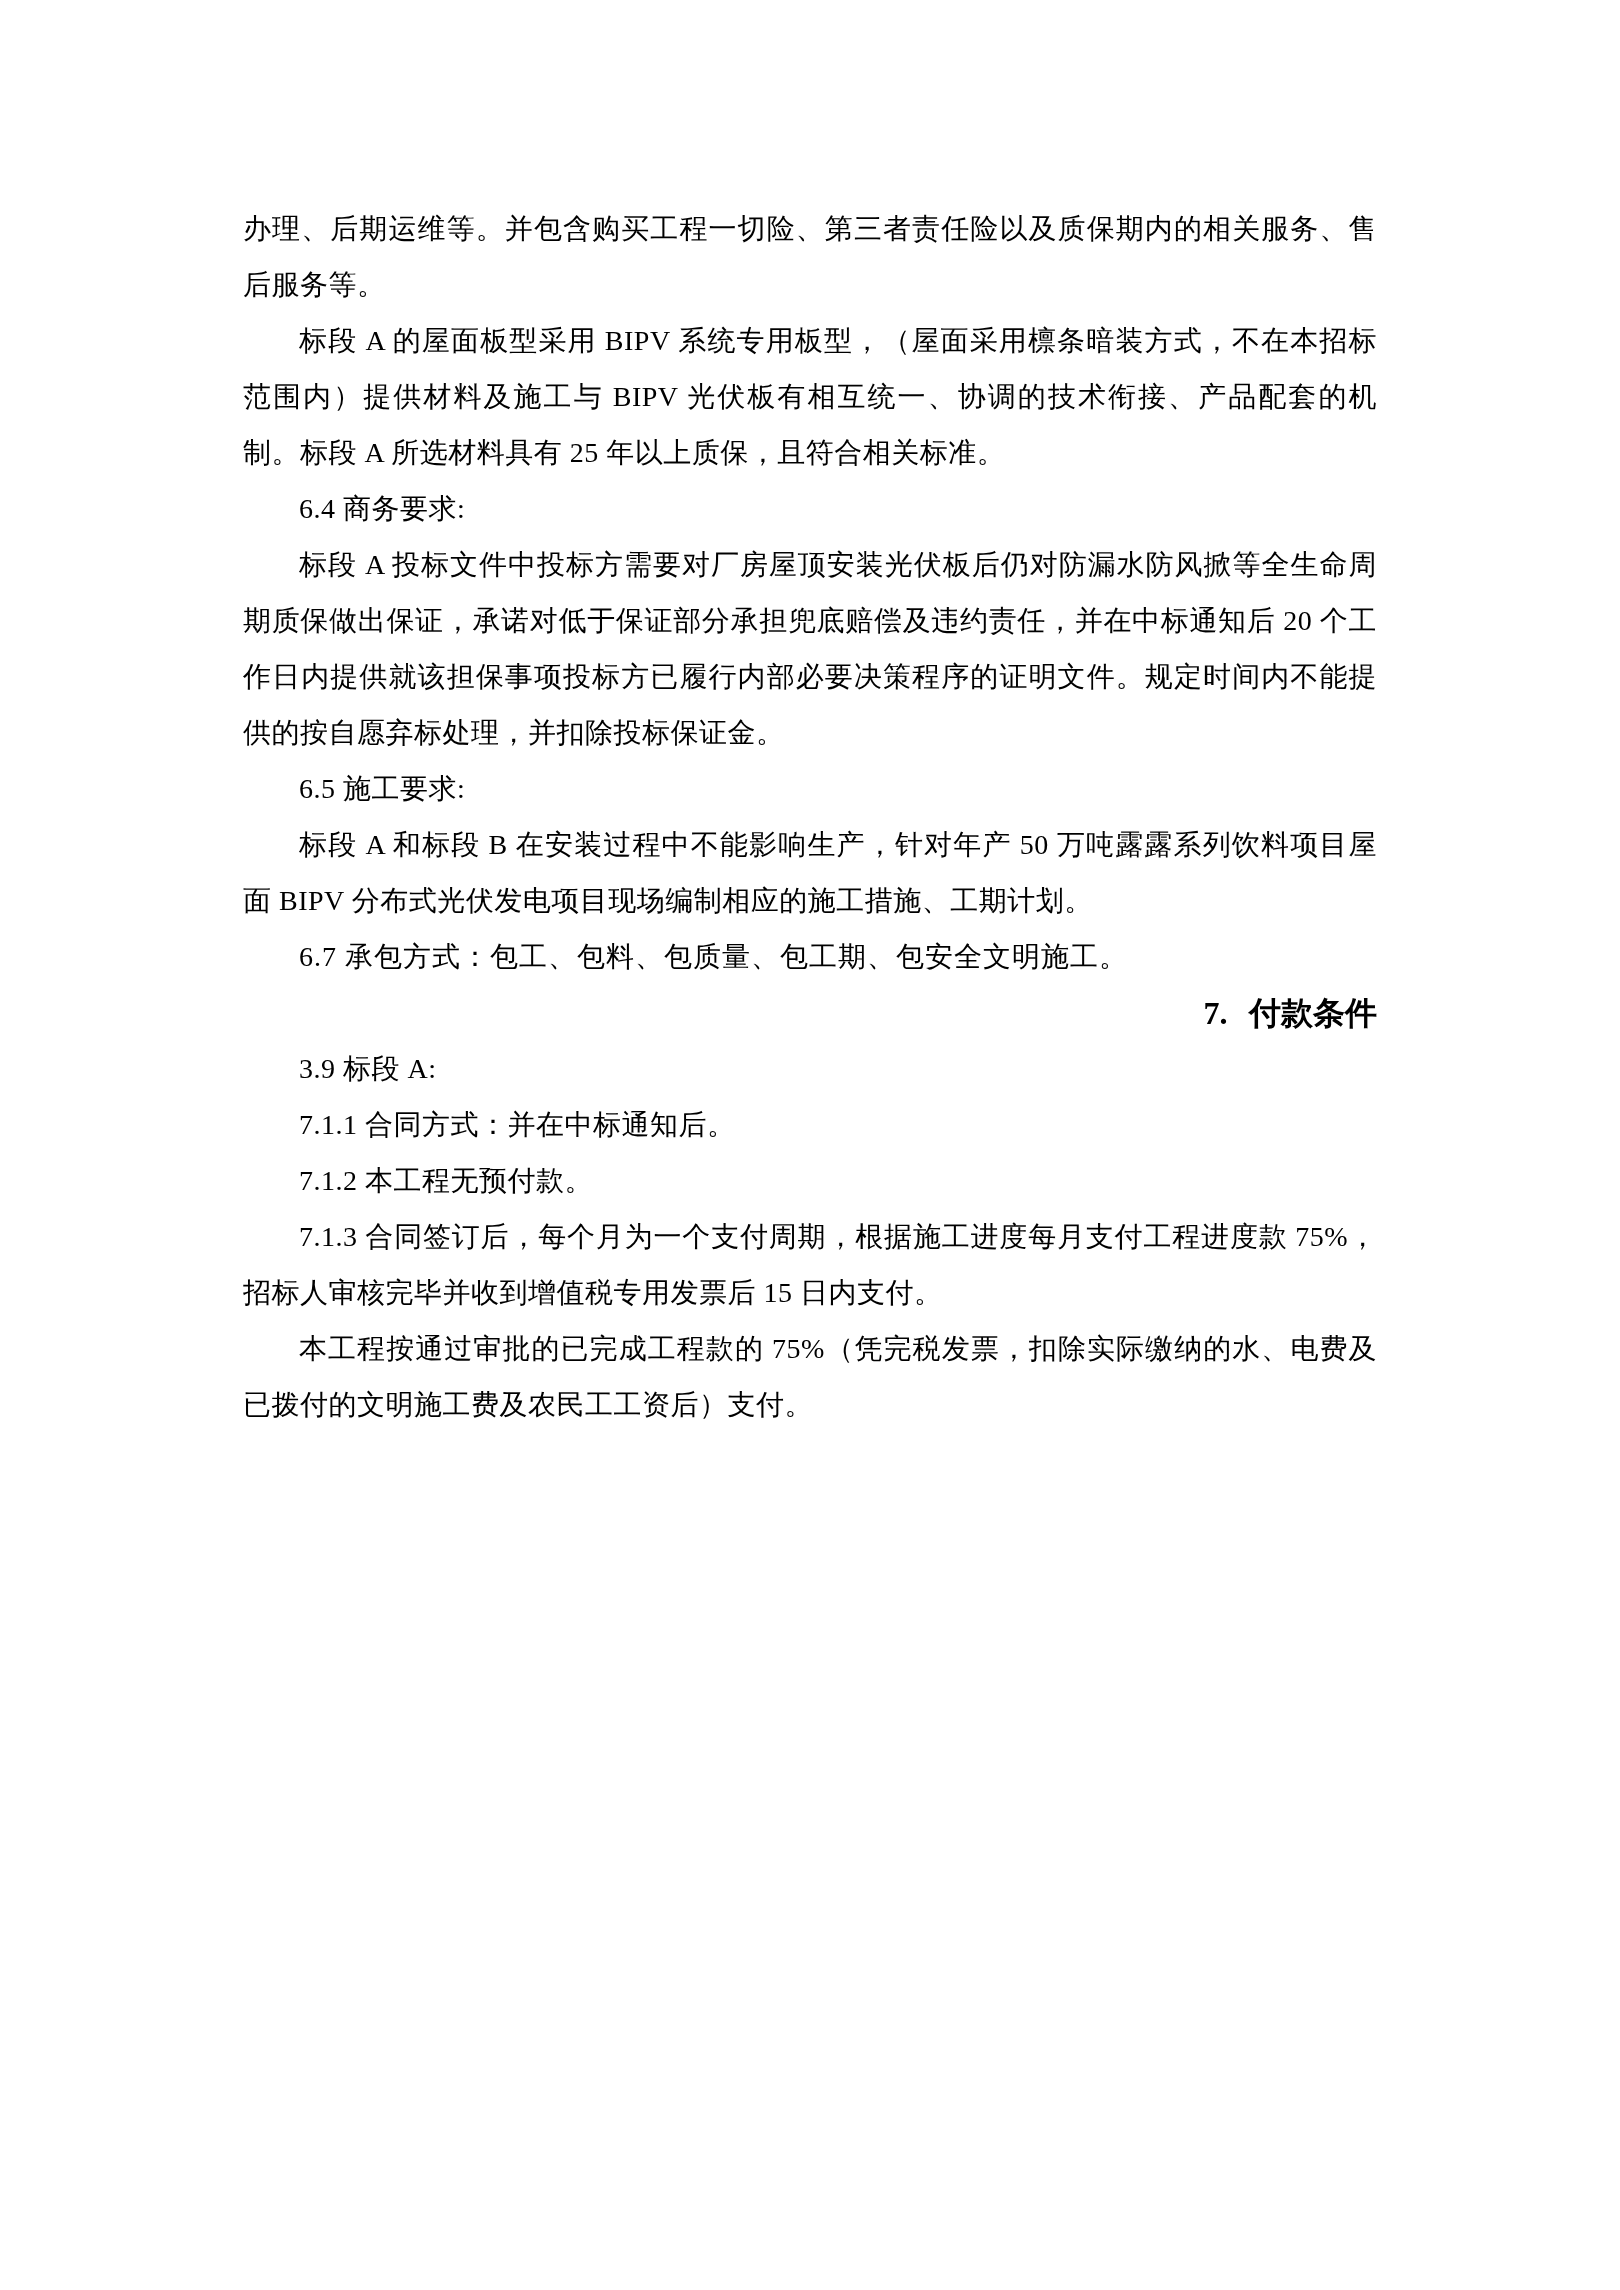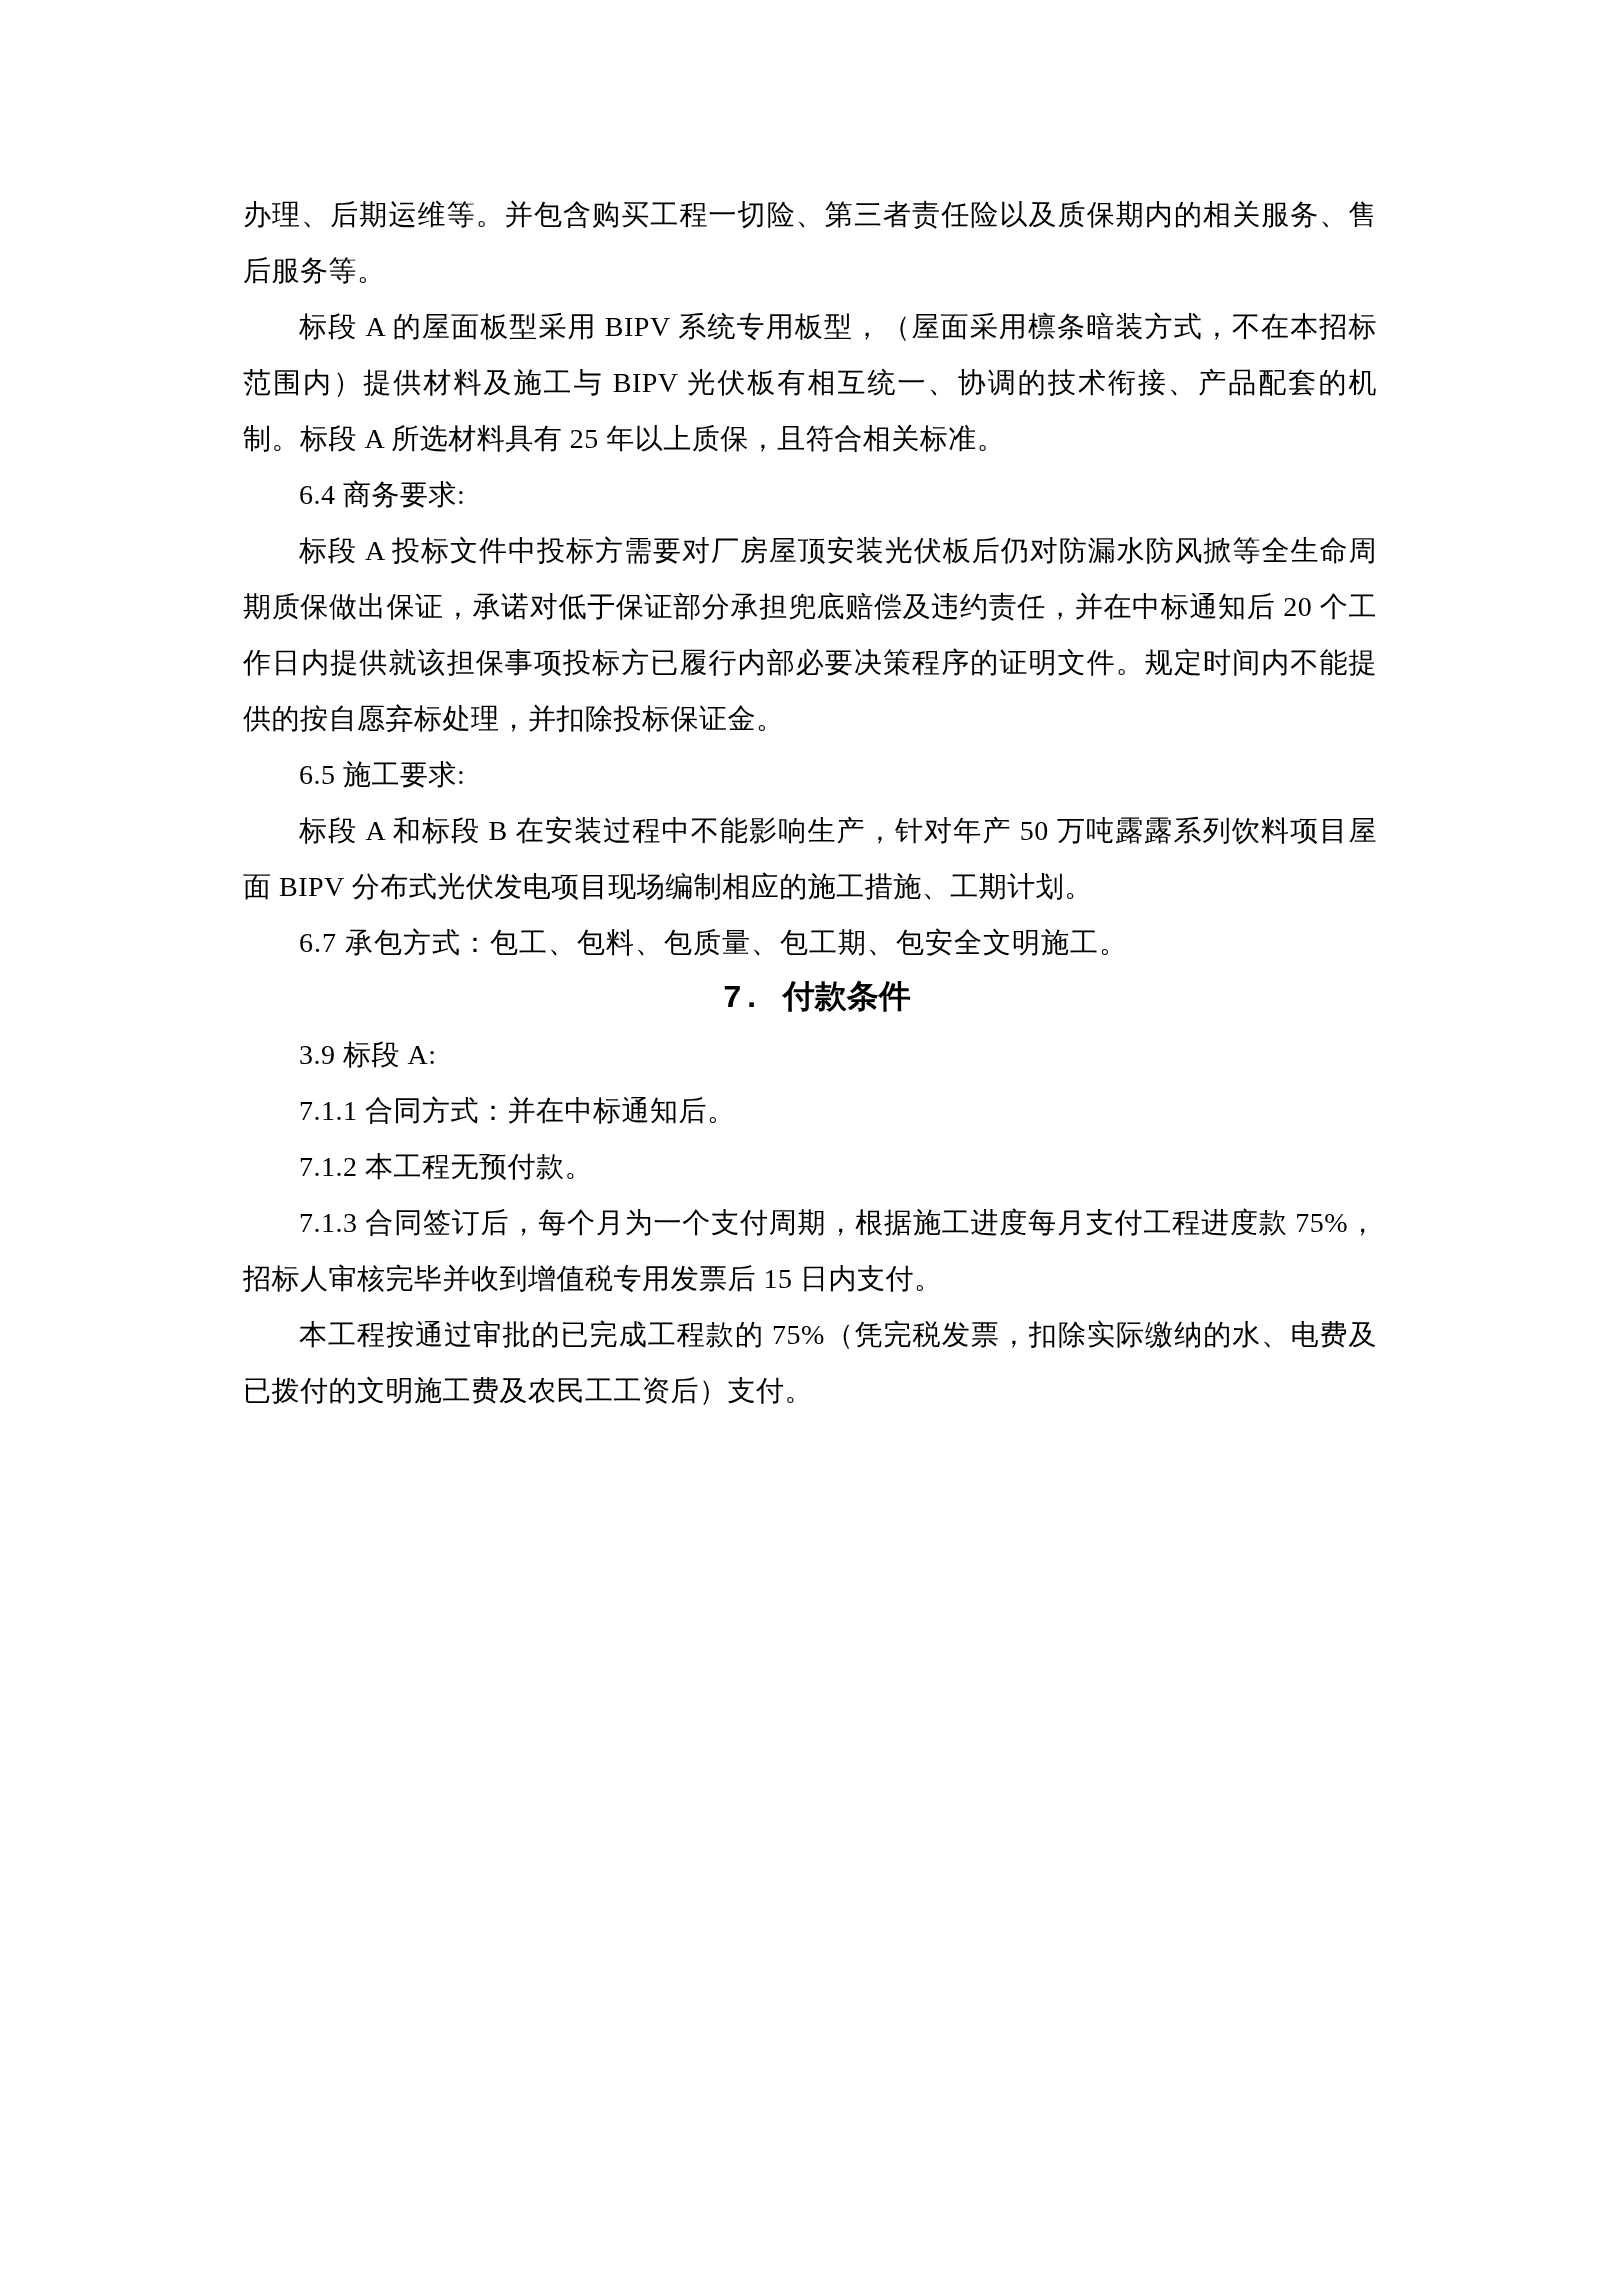--- a/index.html
+++ b/index.html
@@ -12,47 +12,47 @@
     width: 1620px;
     height: 2291px;
     background: #ffffff;
     overflow: hidden;
     font-family: "Liberation Serif", "DejaVu Serif", serif;
     color: #000000;
   }
   .content {
     position: absolute;
     left: 243px;
-    top: 187px;
+    top: 201px;
     width: 1134px;
   }
   p.body {
     margin: 0;
     font-size: 28px;
     line-height: 56px;
     text-align: justify;
     text-justify: inter-ideograph;
     letter-spacing: 0.5px;
     word-break: break-all;
   }
   p.indent {
     text-indent: 2em;
   }
   p.large {
     font-size: 28px;
     letter-spacing: 1px;
   }
   p.heading {
     margin: 0;
-    font-family: Liberation Mono, monospace;
+    font-family: Liberation Serif, serif;
     font-weight: 700;
     font-size: 32px;
     line-height: 56px;
     padding-left: 13.7px;
-    text-align: center;
+    text-align: right;
   }
   .h-num {
     margin-right: 21.6px;
   }
   .num-bold {
     font-family: "Liberation Sans", "DejaVu Sans", sans-serif;
     font-weight: 700;
     font-size: 26.5px;
     letter-spacing: 0;
   }

